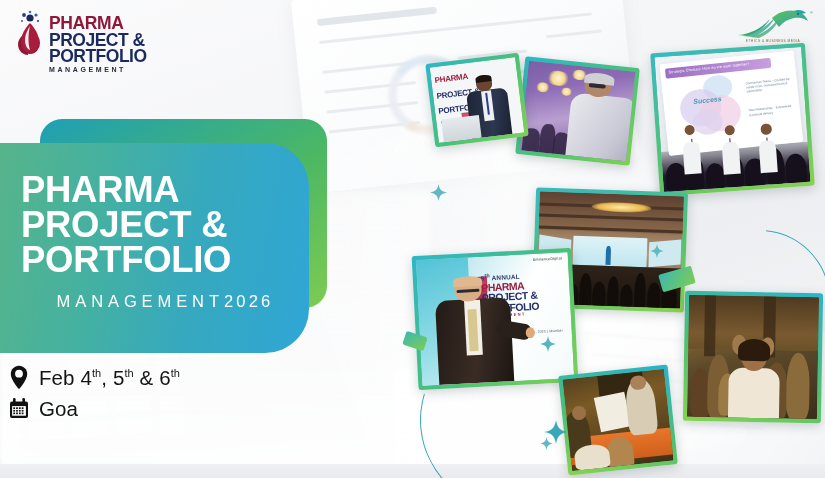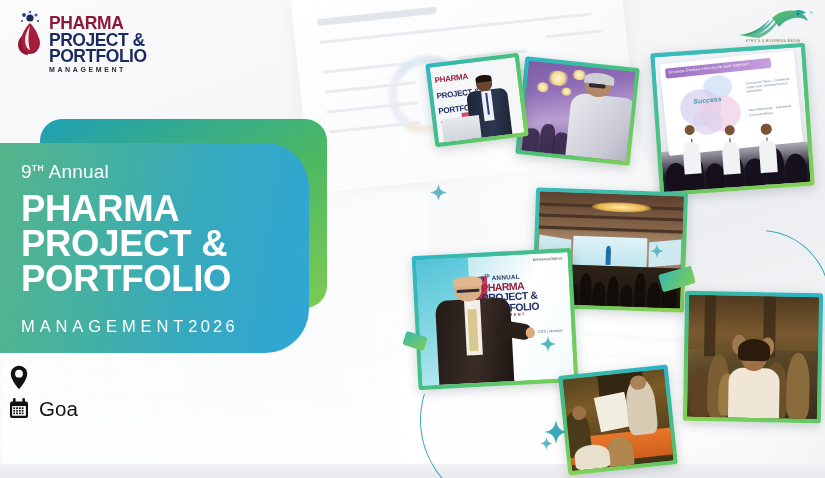--- a/index.html
+++ b/index.html
@@ -100,21 +100,21 @@
     padding:19px 0 0 22px;
   }
   .annual{ font-size:19px; color:#ffffff; font-weight:400; letter-spacing:.2px; line-height:1; }
   .annual sup{ font-size:8.5px; font-weight:bold; letter-spacing:.5px; vertical-align:super; }
   .big{
     color:#fff; font-weight:bold; font-size:36.5px; line-height:.955;
     letter-spacing:-.3px; margin-top:11px;
   }
   .big span{ display:block; }
   .mgmt{
-    color:#fff; font-size:16.5px; font-weight:500; letter-spacing:4.9px; margin-top:20px;
+    color:#fff; font-size:16.5px; font-weight:500; letter-spacing:4.9px; margin-top:14px;text-align:center;
   }
   .mgmt .yr{ letter-spacing:3.2px; }
 
   
   .meta{ position:absolute; left:8px; top:362px; z-index:25; }
   .meta-row{ display:flex; align-items:center; gap:9px; height:31px; }
   .meta-ico{ width:22px; display:flex; justify-content:center; align-items:center; flex:0 0 22px; }
   .meta-txt{ font-size:20.5px; color:#141414; letter-spacing:.1px; }
   .meta-txt sup{ font-size:11px; vertical-align:super; }
 
@@ -370,42 +370,39 @@
       <path d="M36 10 C42 4 52 1 60 3 C66 4 70 8 72 13 C68 10 63 9 58 10 C52 11 47 14 43 19 Z" fill="url(#bg2)"></path>
       <path d="M58 3 C62 1 67 2 70 5 L64 6 Z" fill="#2a9fae"></path>
       <circle cx="62" cy="6" r=".9" fill="#0f5a66"></circle>
     </svg>
     <div class="ebm-tag">ETHICS &amp; BUSINESS MEDIA</div>
   </div>
 
   <div class="title-frame"></div>
 
   <div class="title-card">
-    <div class="annual">
-      <span>9</span><sup>TH</sup>
-      <span>Annual</span>
-    </div>
     <div class="big">
       <span>PHARMA</span>
       <span>PROJECT &amp;</span>
       <span>PORTFOLIO</span>
     </div>
     <div class="mgmt">
       <span>MANAGEMENT</span><span class="yr">2026</span>
     </div>
   </div>
 
   <div class="meta">
     <div class="meta-row">
       <span class="meta-ico">
         <svg width="18" height="25" viewBox="0 0 18 25" xmlns="http://www.w3.org/2000/svg">
           <path d="M9 .8C4.4.8.8 4.4.8 9c0 6.1 8.2 15.2 8.2 15.2S17.2 15.1 17.2 9C17.2 4.4 13.6.8 9 .8z" fill="#111"></path>
           <circle cx="9" cy="8.7" r="3.9" fill="#fff"></circle>
         </svg>
       </span>
+      <span class="meta-txt">Feb 4<sup>th</sup>, 5<sup>th</sup> &amp; 6<sup>th</sup></span>
     </div>
     <div class="meta-row">
       <span class="meta-ico">
         <svg width="20" height="21" viewBox="0 0 20 21" xmlns="http://www.w3.org/2000/svg">
           <rect x="1" y="3.4" width="18" height="16.6" rx="2" fill="#111"></rect>
           <rect x="3.1" y="8.1" width="13.8" height="9.6" fill="#fff"></rect>
           <g fill="#111">
             <rect x="4.3" y="9.3" width="1.8" height="1.7"></rect>
               <rect x="7.1" y="9.3" width="1.8" height="1.7"></rect>
             <rect x="9.9" y="9.3" width="1.8" height="1.7"></rect>

